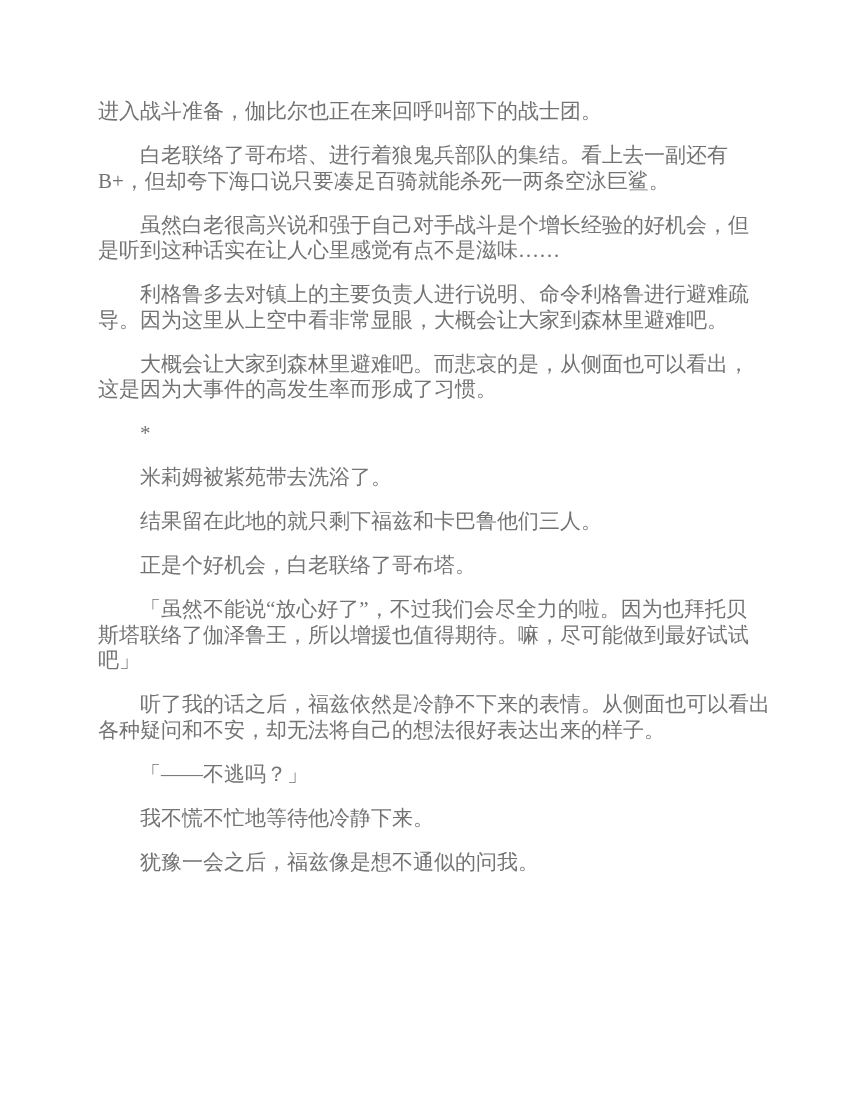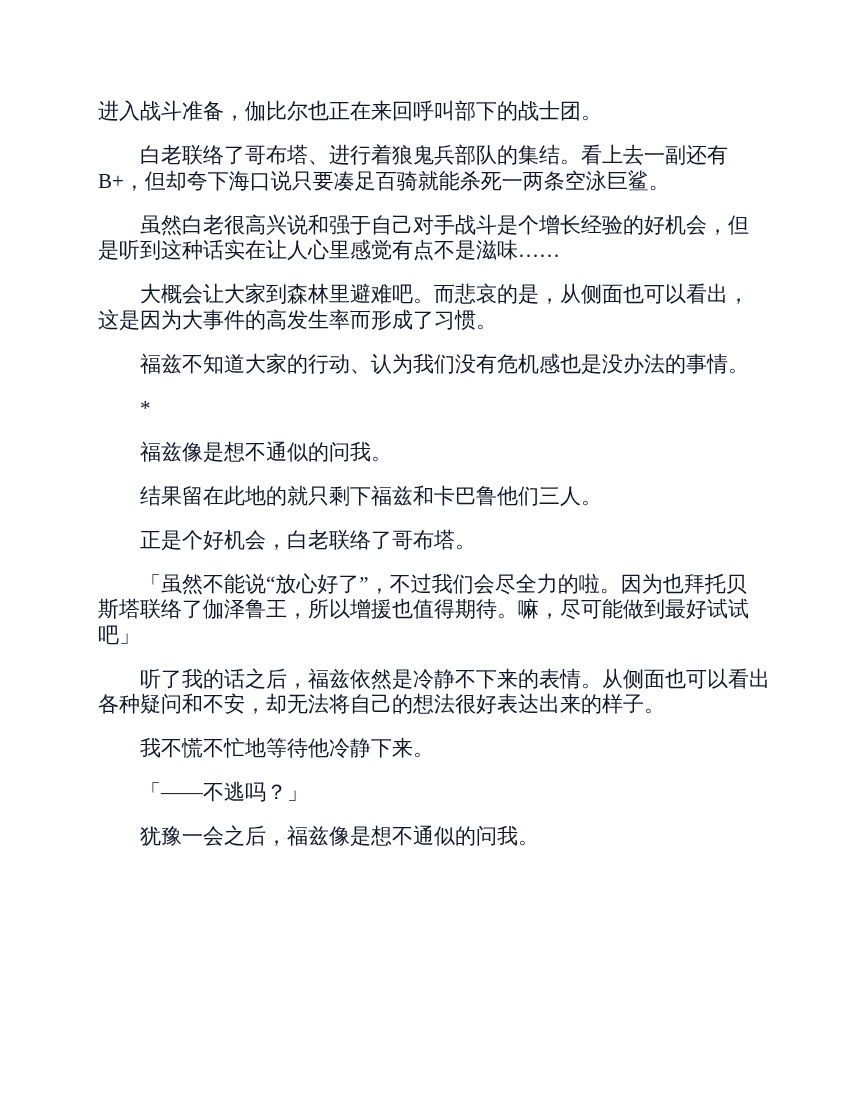--- a/index.html
+++ b/index.html
@@ -16,21 +16,21 @@
     position: relative;
     width: 850px;
     height: 1100px;
     background: #ffffff;
   }
   .content {
     position: absolute;
     left: 98px;
     top: 99px;
     width: 668px;
-    color: #0f172a;
+    color: #737373;
     font-family: "Liberation Serif", "DejaVu Serif", serif;
     font-size: 21px;
     line-height: 25.5px;
     letter-spacing: 0;
   }
   .content p {
     margin: 0 0 18.5px 0;
     white-space: pre;
     text-align: left;
   }
@@ -41,29 +41,30 @@
 </head>
 <body>
 
 <main class="page">
   <article class="content" id="novel-text">
       <p>进入战斗准备，伽比尔也正在来回呼叫部下的战士团。</p>
       <p>　　白老联络了哥布塔、进行着狼鬼兵部队的集结。看上去一副还有
 B+，但却夸下海口说只要凑足百骑就能杀死一两条空泳巨鲨。</p>
       <p>　　虽然白老很高兴说和强于自己对手战斗是个增长经验的好机会，但
 是听到这种话实在让人心里感觉有点不是滋味……</p>
+      <p>　　利格鲁多去对镇上的主要负责人进行说明、命令利格鲁进行避难疏
+导。因为这里从上空中看非常显眼，大概会让大家到森林里避难吧。</p>
       <p>　　大概会让大家到森林里避难吧。而悲哀的是，从侧面也可以看出，
 这是因为大事件的高发生率而形成了习惯。</p>
-      <p>　　福兹不知道大家的行动、认为我们没有危机感也是没办法的事情。</p>
       <p>　　*</p>
-      <p>　　福兹像是想不通似的问我。</p>
+      <p>　　米莉姆被紫苑带去洗浴了。</p>
       <p>　　结果留在此地的就只剩下福兹和卡巴鲁他们三人。</p>
       <p>　　正是个好机会，白老联络了哥布塔。</p>
       <p>　　「虽然不能说“放心好了”，不过我们会尽全力的啦。因为也拜托贝
 斯塔联络了伽泽鲁王，所以增援也值得期待。嘛，尽可能做到最好试试
 吧」</p>
       <p>　　听了我的话之后，福兹依然是冷静不下来的表情。从侧面也可以看出
 各种疑问和不安，却无法将自己的想法很好表达出来的样子。</p>
+      <p>　　「——不逃吗？」</p>
       <p>　　我不慌不忙地等待他冷静下来。</p>
-      <p>　　「——不逃吗？」</p>
       <p>　　犹豫一会之后，福兹像是想不通似的问我。</p>
     </article>
 </main>
 
 </body></html>

